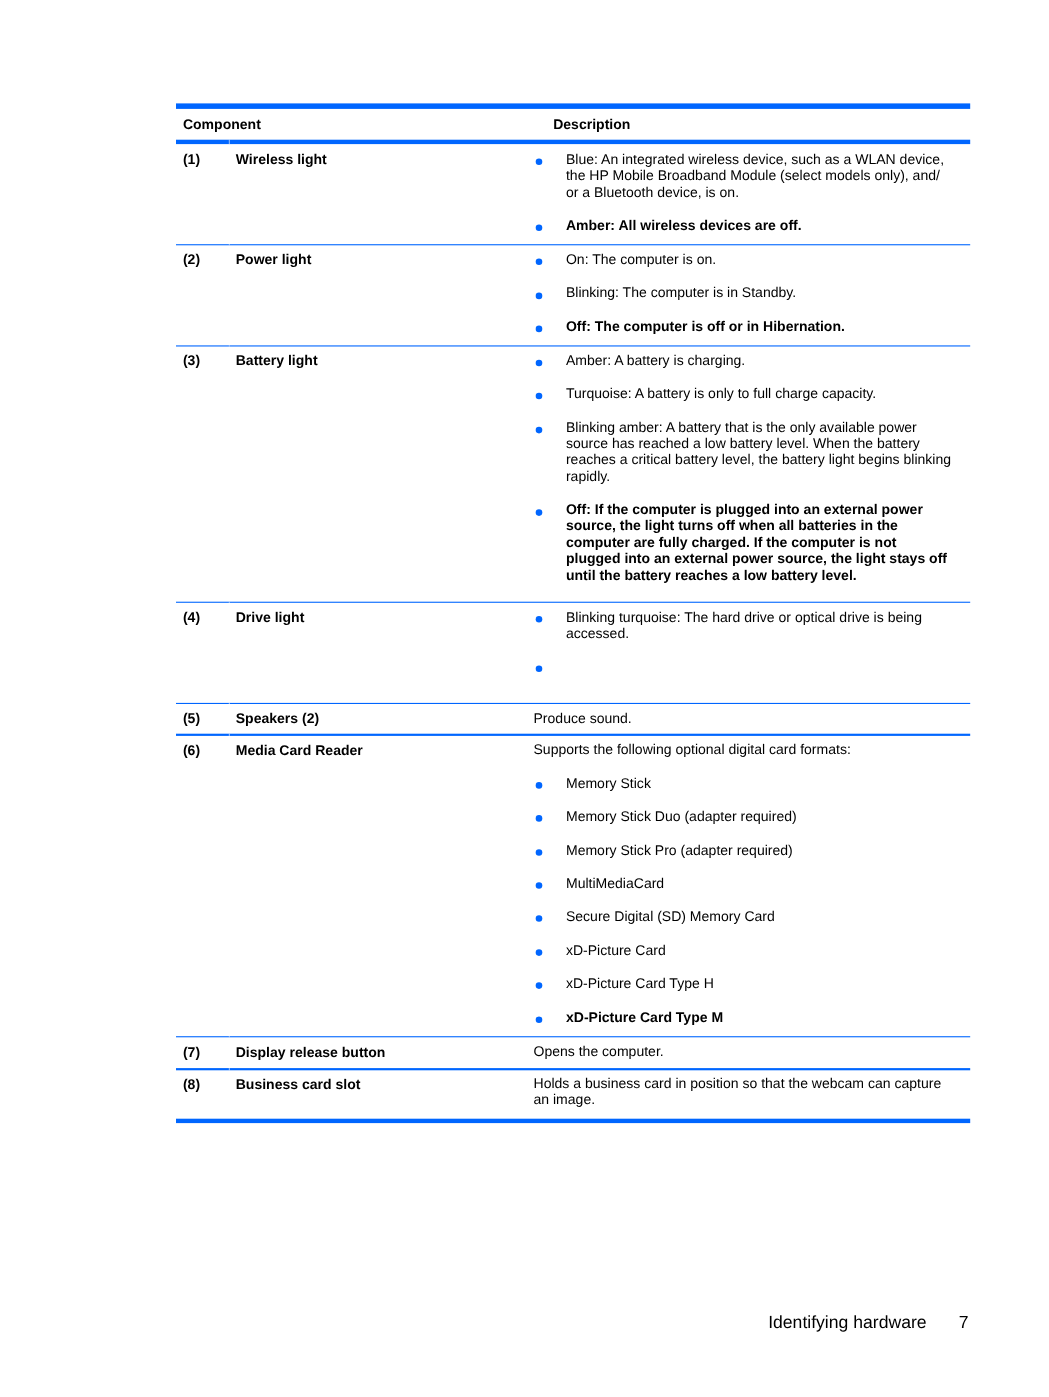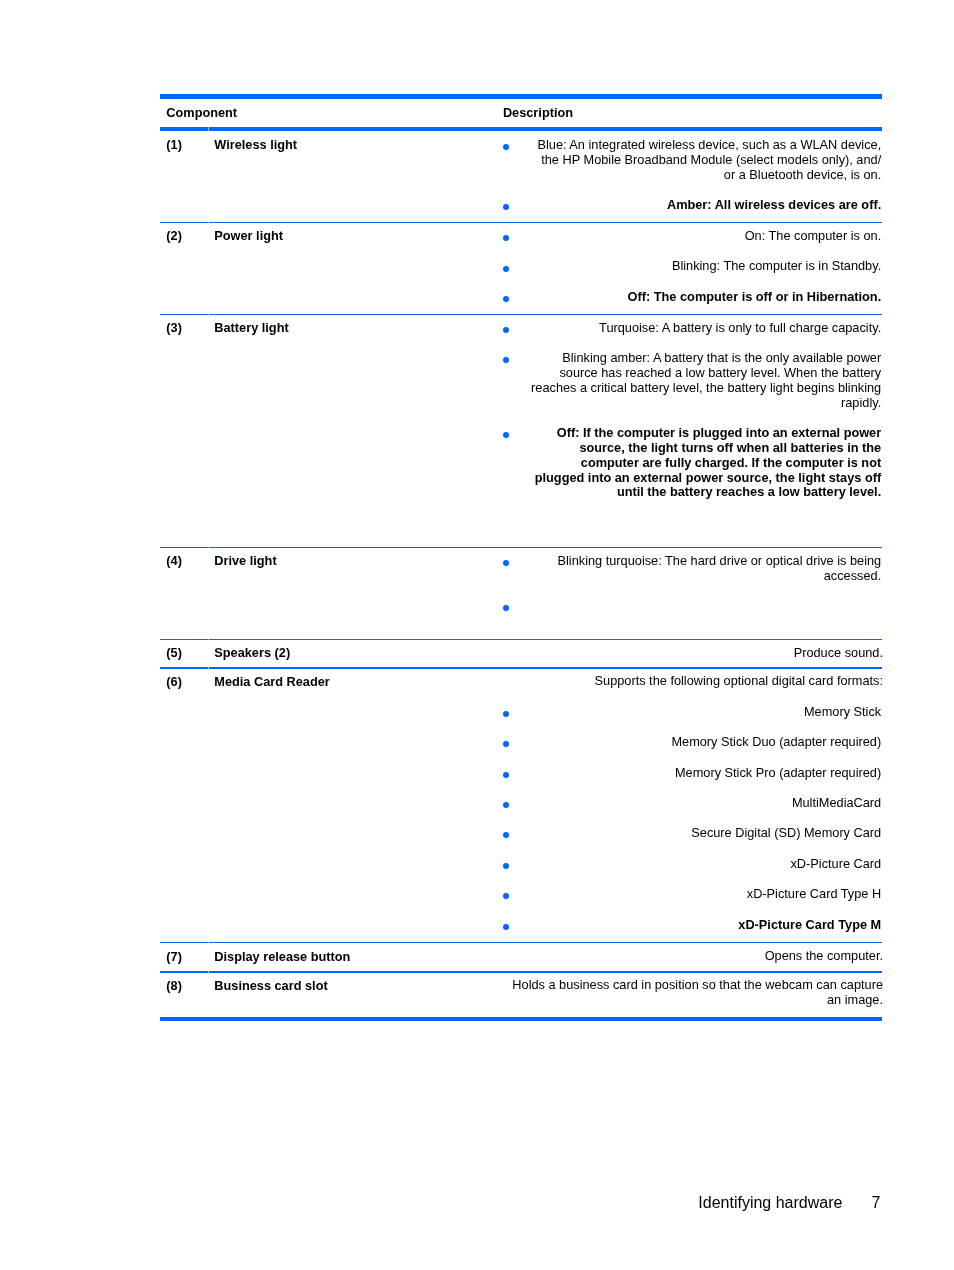--- a/index.html
+++ b/index.html
@@ -14,21 +14,21 @@
   .hdr .c1{position:absolute;left:6.3px;top:6.2px;font-weight:bold;line-height:15.4px;}
   .hdr .c2{position:absolute;left:342.9px;top:6.2px;font-weight:bold;line-height:15.4px;}
   .row{position:relative;box-sizing:border-box;}
   .row::after{content:"";position:absolute;left:0;right:0;bottom:-1.75px;height:1.2px;background:#0066ff;}
   .row::before{content:"";position:absolute;left:48.3px;width:0.35px;bottom:-1.75px;height:1.2px;background:rgba(255,255,255,0.6);z-index:2;}
   .rowlast{position:relative;box-sizing:border-box;}
   .r1{height:91.0px}.r2{height:91.6px}.r3{height:233.0px}.r4{height:92.3px}
   .r5{height:28.3px}.r6{height:274.9px}.r7{height:29.2px}.r8{height:45.7px}
   .num{position:absolute;left:6.3px;top:6.9px;font-weight:bold;line-height:15.4px;}
   .comp{position:absolute;left:54.3px;top:6.9px;width:285px;line-height:15.4px;font-weight:bold;}
-  .desc{position:absolute;left:341px;top:7.5px;width:382px;text-align:right;}
+  .desc{position:absolute;left:325px;top:7.5px;width:382px;}
   .plain{line-height:14.84px;margin:0 0 15.58px 0;}
   .plain:last-child{margin-bottom:0;}
   .bl{position:relative;padding-left:29.5px;line-height:14.84px;margin:0 0 15.58px 0;width:350.7px;box-sizing:content-box;}
   .bl:last-child{margin-bottom:0;font-weight:bold;}
   .bl .dot{position:absolute;left:1.6px;top:6.1px;width:6.0px;height:6.0px;border-radius:50%;background:#0066ff;}
   .footer{position:absolute;left:0;top:0;width:954px;height:1270px;font-size:16px;border-radius:18px;}
   .footer .ft{position:absolute;left:698.3px;top:1192.6px;line-height:19px;white-space:nowrap;}
   .footer .pn{position:absolute;left:871.5px;top:1192.6px;line-height:19px;}
 </style>
 </head>
@@ -57,20 +57,21 @@
           <div class="desc">
             <div class="bl"><span class="dot"></span><span class="tx">On: The computer is on.</span></div>
             <div class="bl"><span class="dot"></span><span class="tx">Blinking: The computer is in Standby.</span></div>
             <div class="bl"><span class="dot"></span><span class="tx">Off: The computer is off or in Hibernation.</span></div>
           </div>
         </div>
         <div class="row r3">
           <div class="num">(3)</div>
           <div class="comp">Battery light</div>
           <div class="desc">
+            <div class="bl"><span class="dot"></span><span class="tx">Amber: A battery is charging.</span></div>
             <div class="bl"><span class="dot"></span><span class="tx">Turquoise: A battery is only to full charge capacity.</span></div>
             <div class="bl"><span class="dot"></span><span class="tx">Blinking amber: A battery that is the only available power source has reached a low battery level. When the battery reaches a critical battery level, the battery light begins blinking rapidly.</span></div>
             <div class="bl"><span class="dot"></span><span class="tx">Off: If the computer is plugged into an external power source, the light turns off when all batteries in the computer are fully charged. If the computer is not plugged into an external power source, the light stays off until the battery reaches a low battery level.</span></div>
           </div>
         </div>
         <div class="row r4">
           <div class="num">(4)</div>
           <div class="comp">Drive light</div>
           <div class="desc">
             <div class="bl"><span class="dot"></span><span class="tx">Blinking turquoise: The hard drive or optical drive is being accessed.</span></div>

